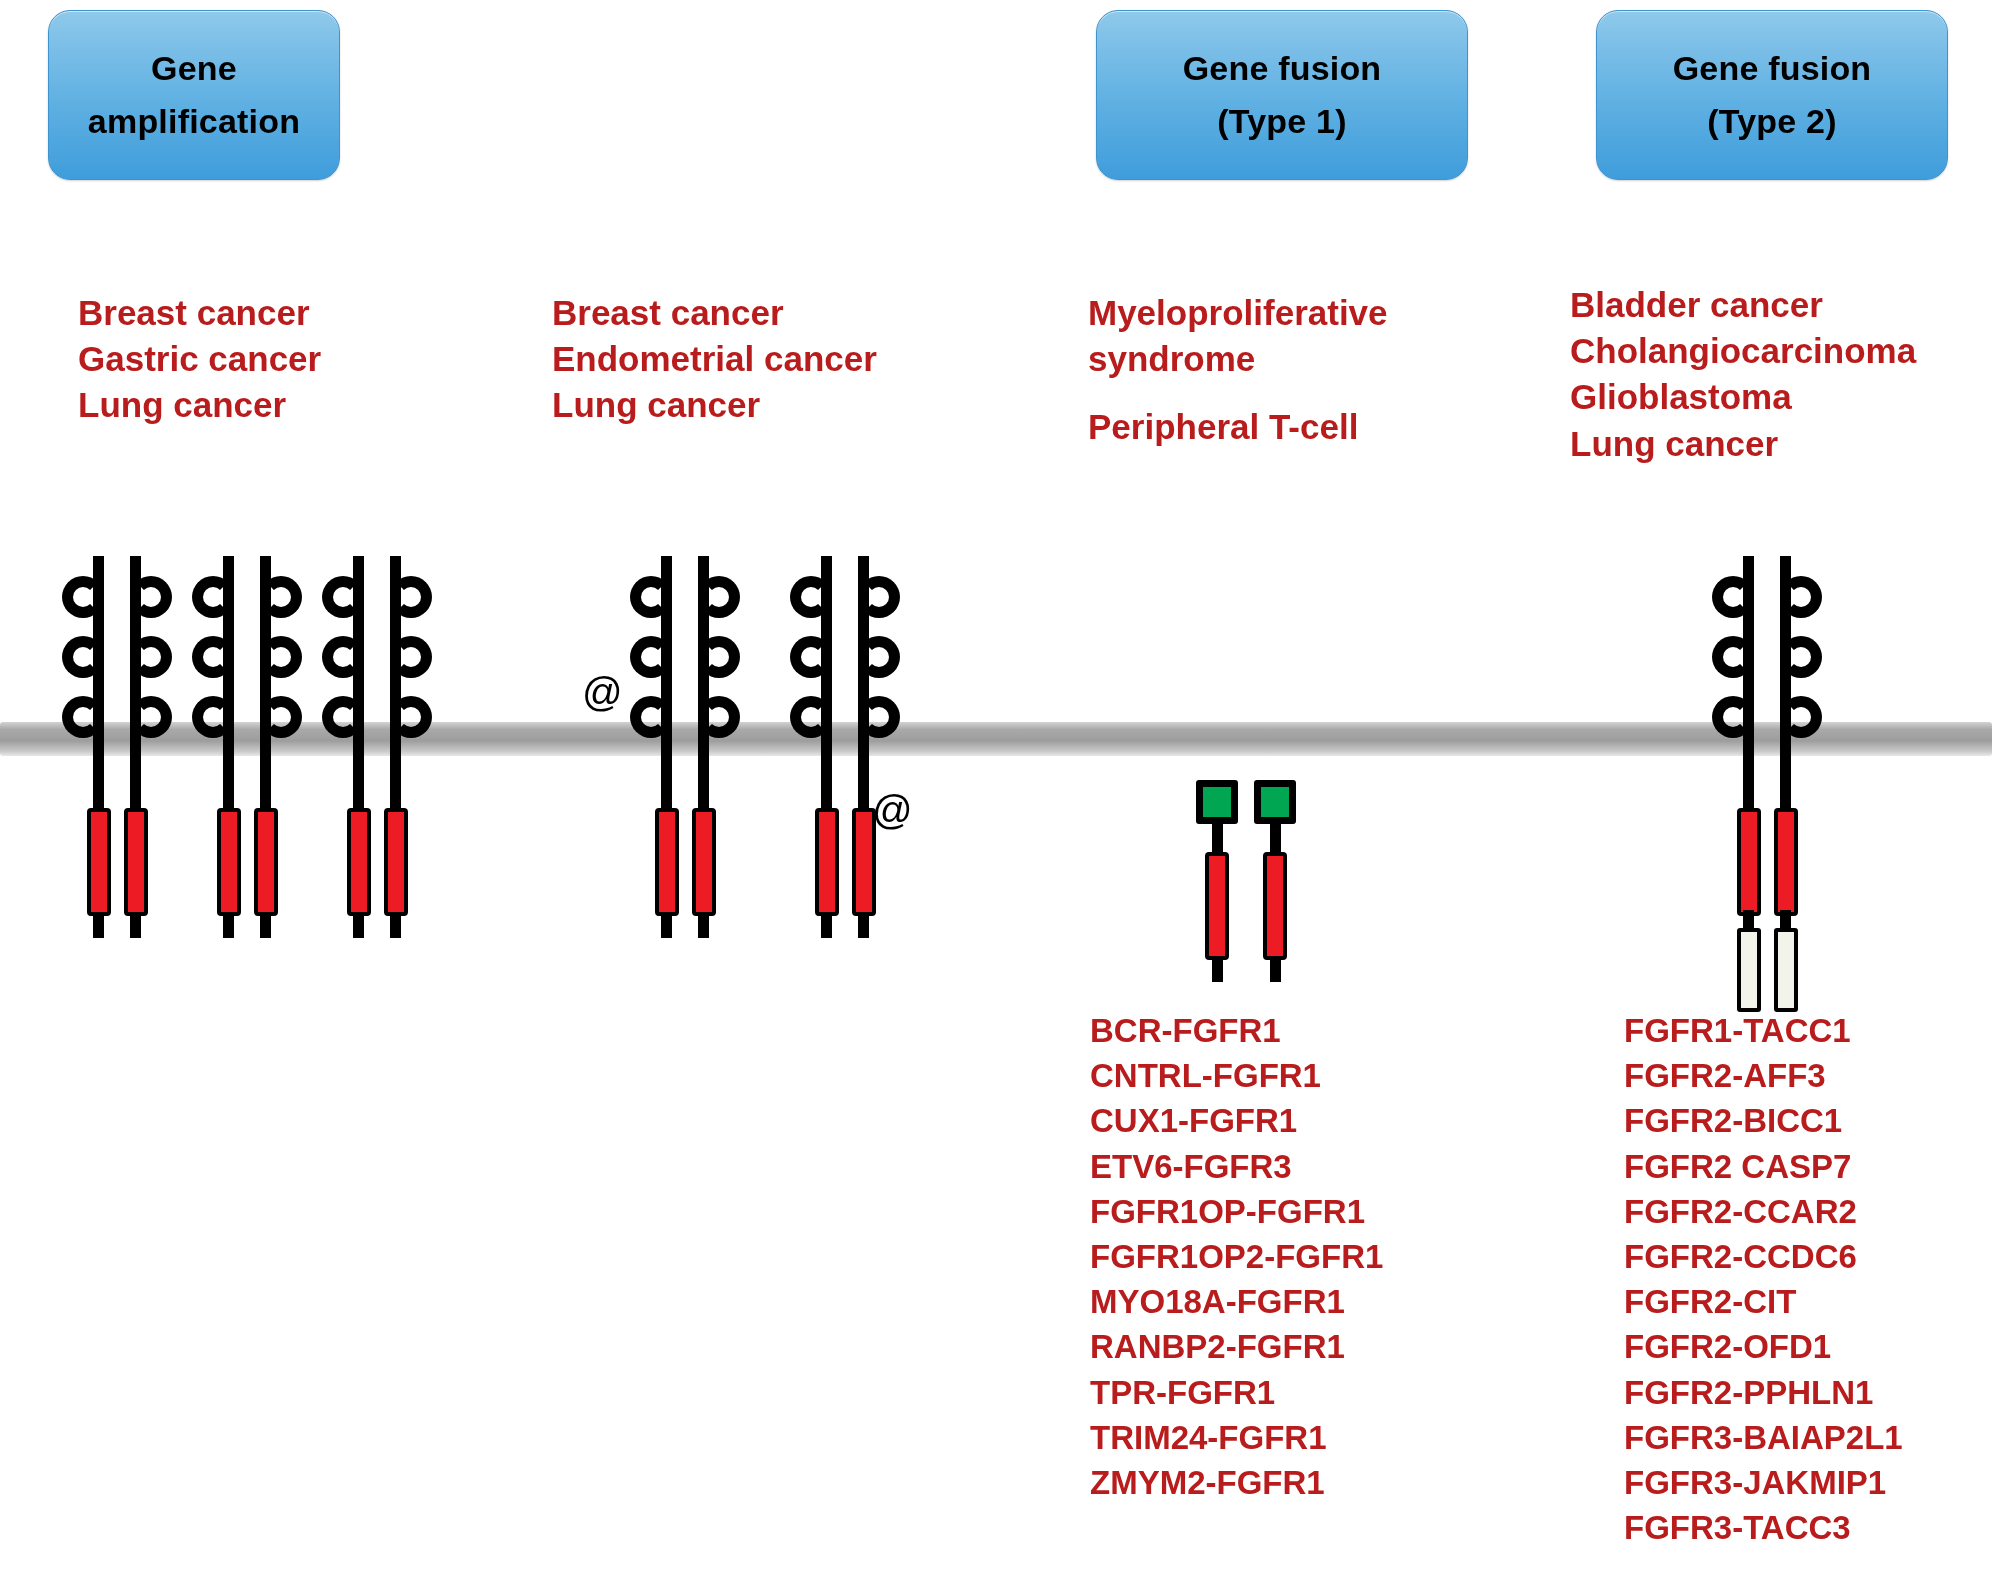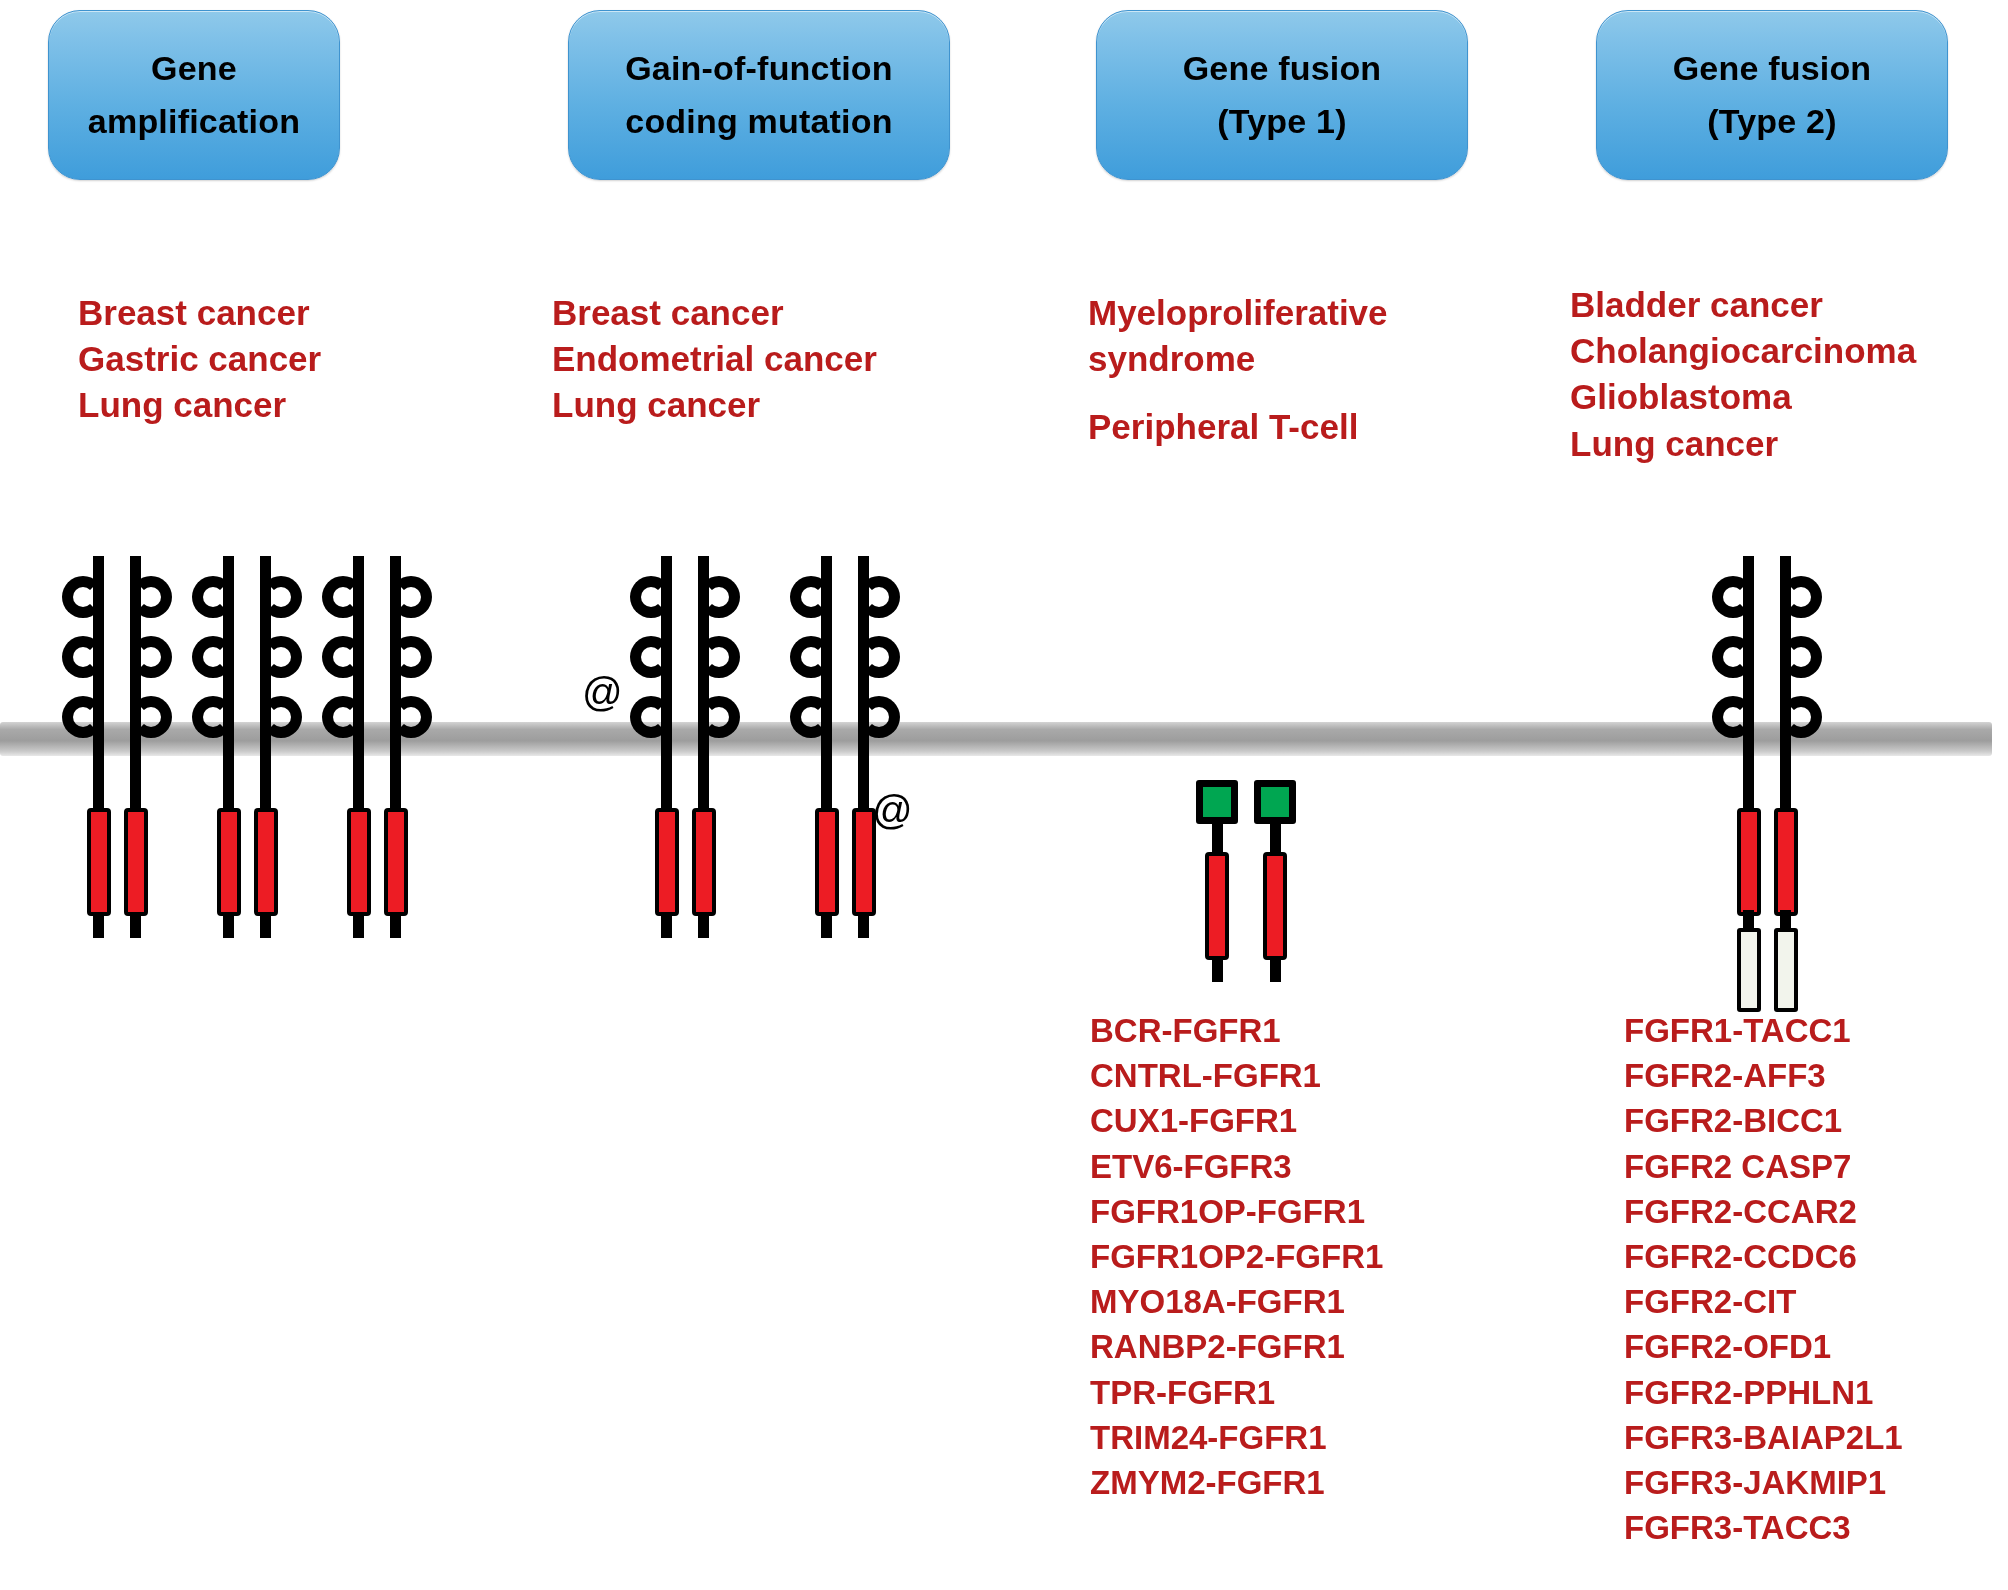--- a/index.html
+++ b/index.html
@@ -6,21 +6,21 @@
   body{
     font-family:"Liberation Sans", sans-serif;
     width:2008px;height:1590px;position:relative;overflow:hidden;
     -webkit-font-smoothing:antialiased;
   }
   .stage{position:absolute;inset:0;}
 
   
   .hdr-box{
     position:absolute;
-    border-radius:32px;
+    border-radius:22px;
     background:linear-gradient(180deg,#8fc9ea 0%,#7ec0e8 18%,#5fb0e2 55%,#3f9ddb 100%);
     border:1px solid #3f93cf;
     box-shadow:inset 0 1px 0 rgba(255,255,255,.55), 0 1px 2px rgba(0,0,0,.18);
     display:flex;flex-direction:column;align-items:center;justify-content:center;
     color:#000;font-weight:bold;font-size:34px;line-height:1.55;letter-spacing:.2px;
     text-align:center;
   }
   .hdr-box span{display:block;white-space:nowrap;}
 
   
@@ -82,24 +82,20 @@
 </head>
 <body>
 
 <div class="stage">
 
   <div class="hdr-box" style="left:48px;top:10px;width:290px;height:168px;">
     <span>Gene</span>
     <span>amplification</span>
   </div>
 
-  <div class="hdr-box" style="left:568px;top:10px;width:380px;height:168px;">
-    <span>Gain-of-function</span>
-    <span>coding  mutation</span>
-  </div>
 
   <div class="hdr-box" style="left:1096px;top:10px;width:370px;height:168px;">
     <span>Gene  fusion</span>
     <span>(Type 1)</span>
   </div>
 
   <div class="hdr-box" style="left:1596px;top:10px;width:350px;height:168px;">
     <span>Gene  fusion</span>
     <span>(Type 2)</span>
   </div>

